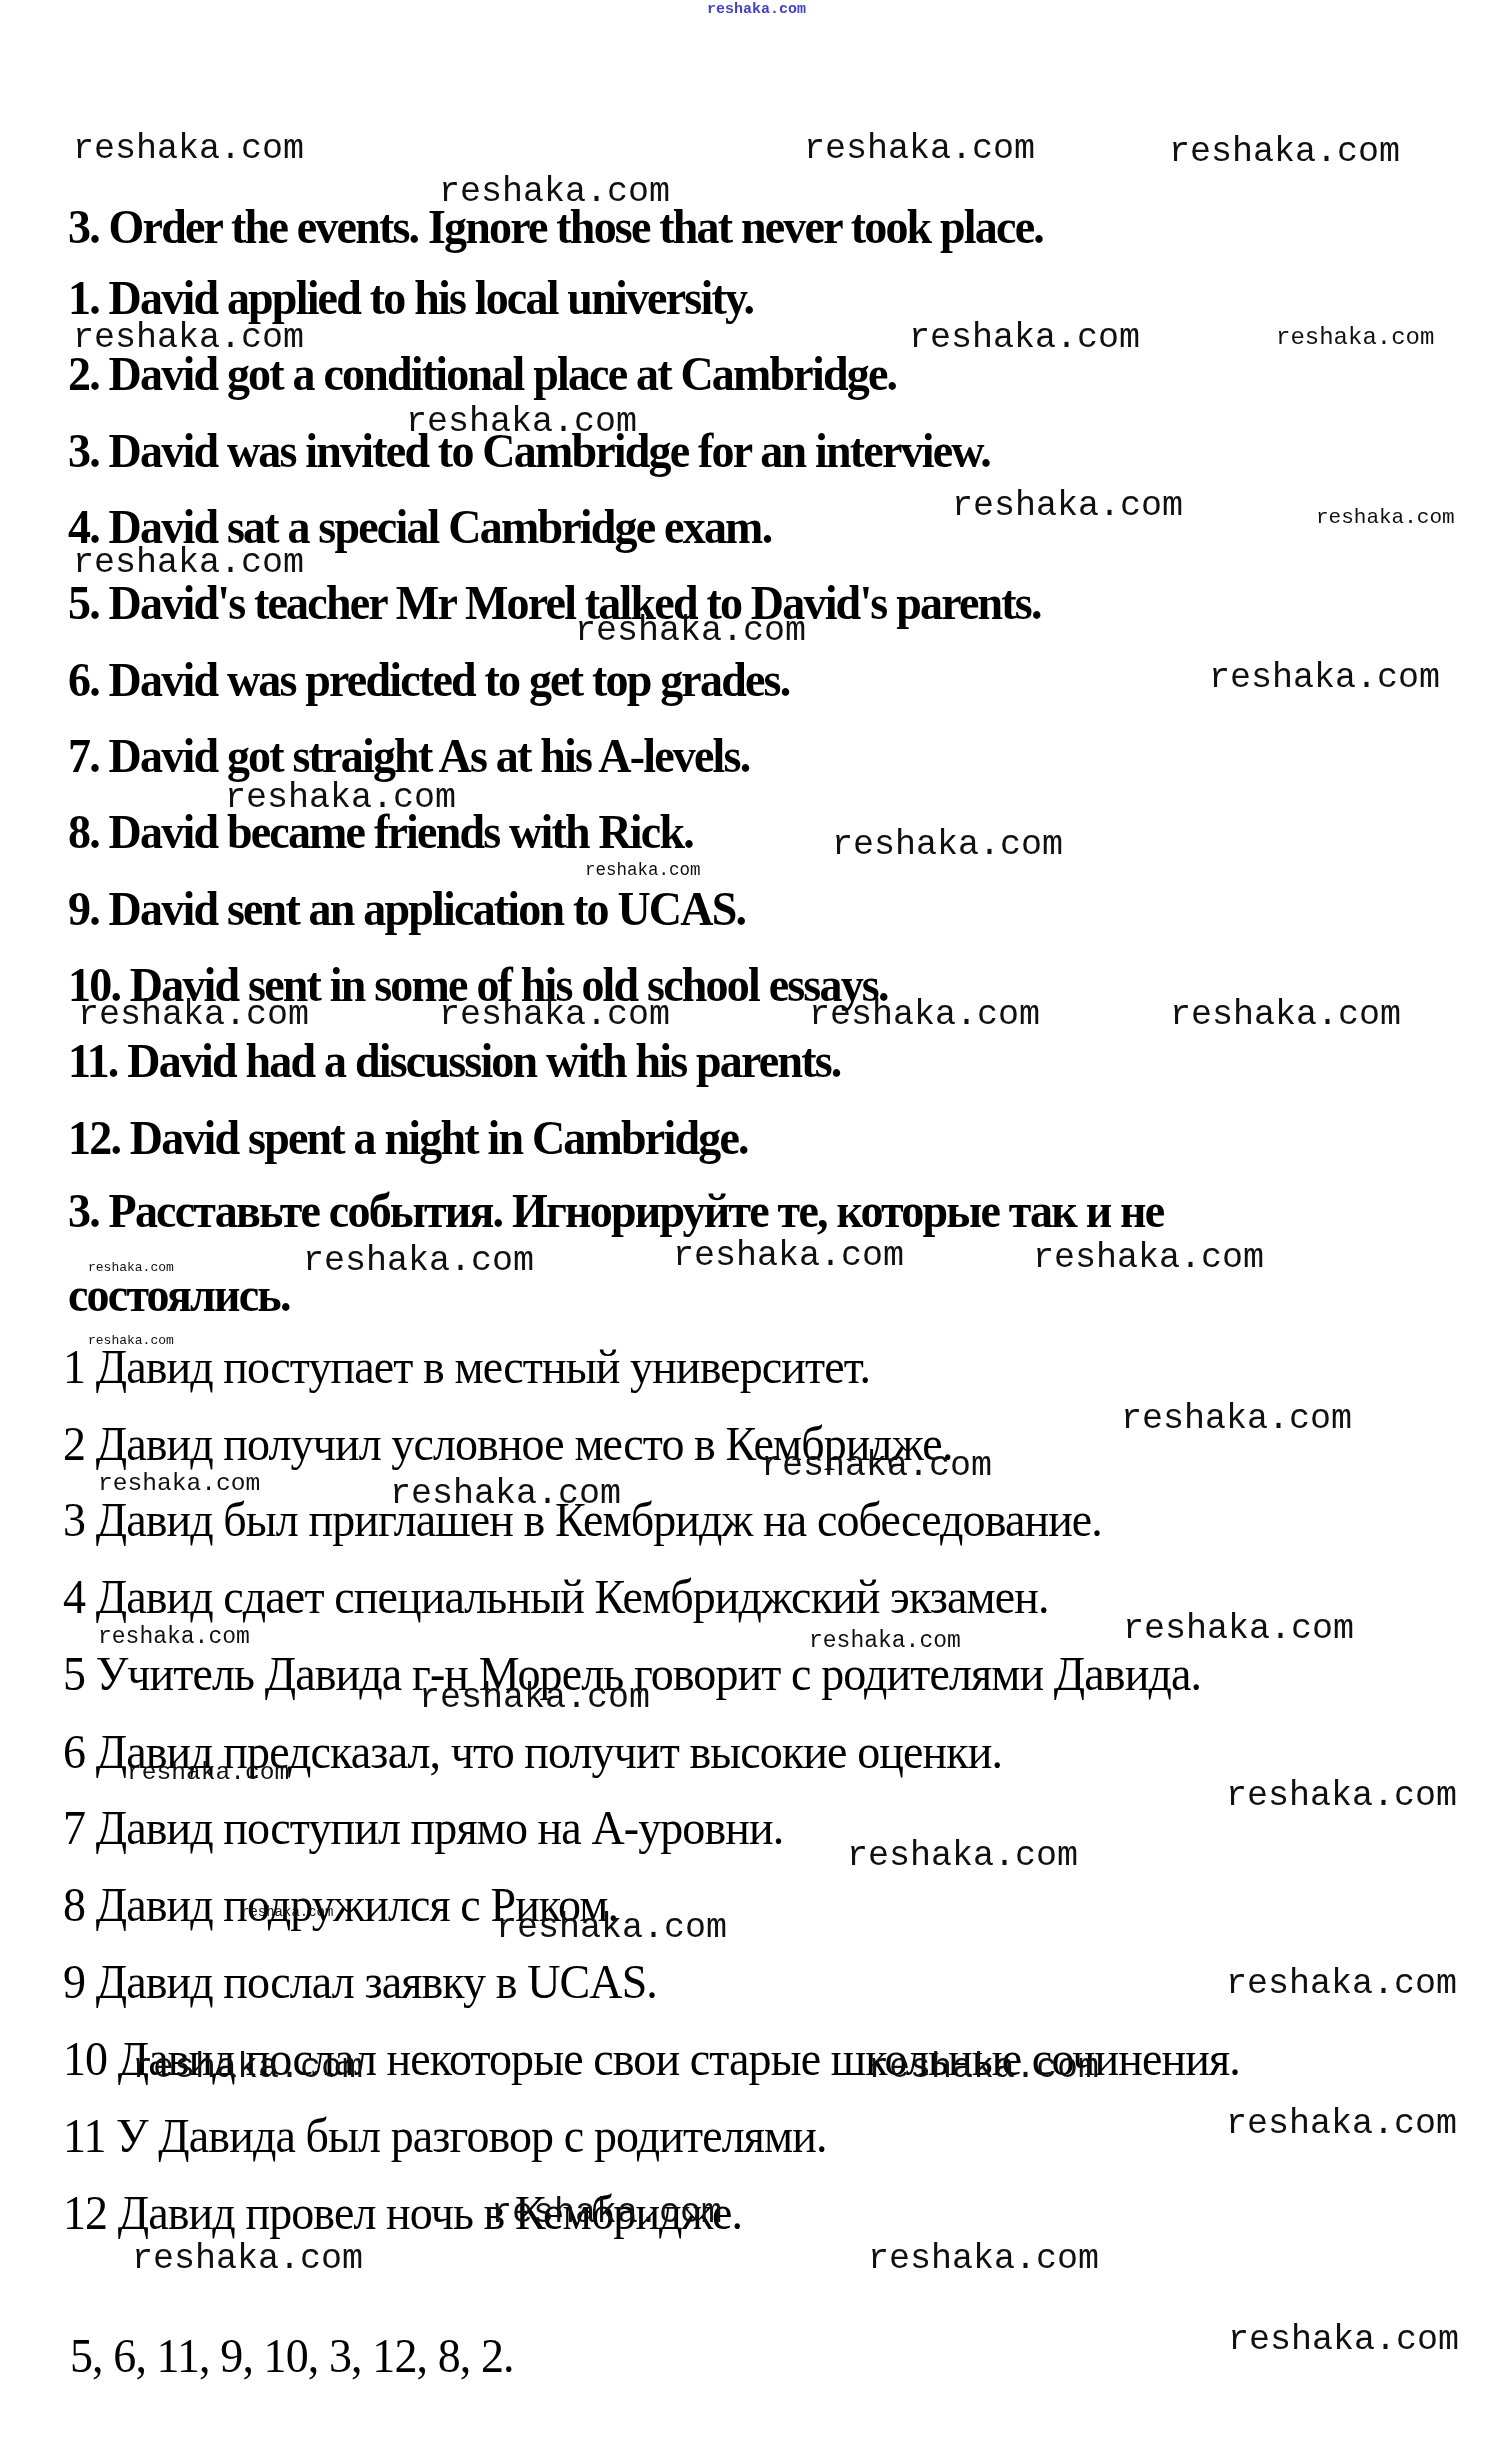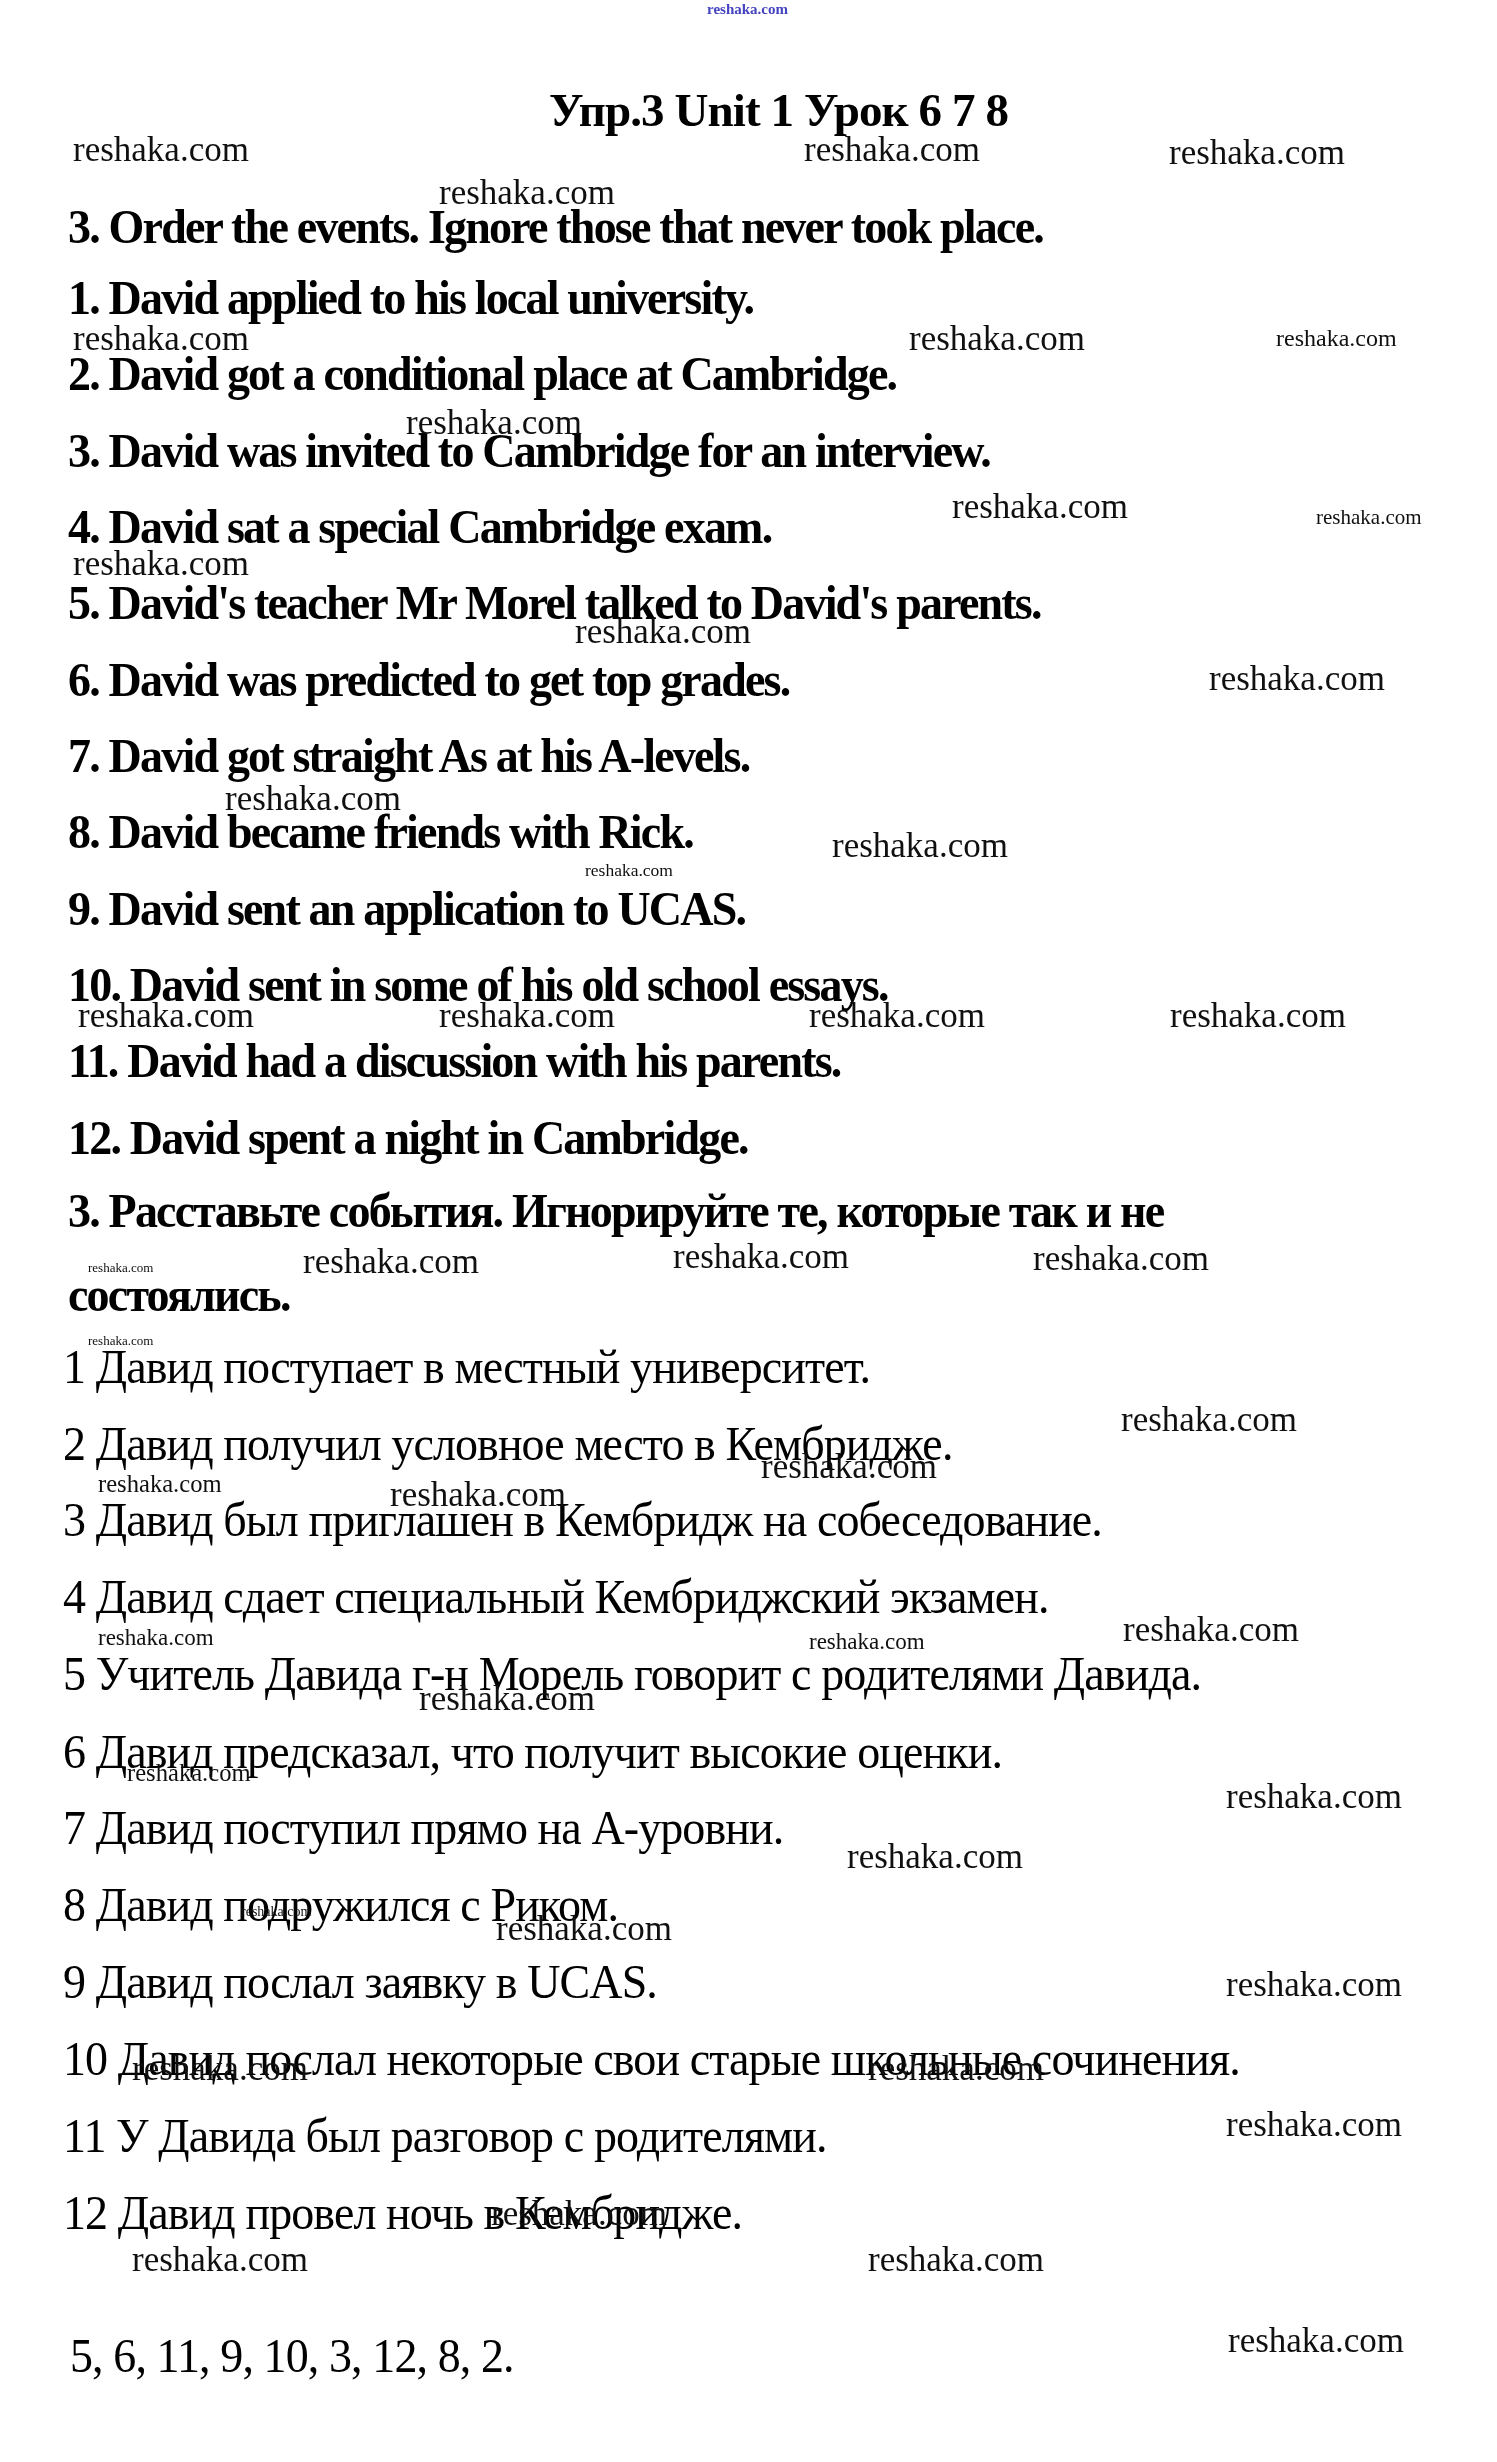--- a/index.html
+++ b/index.html
@@ -36,36 +36,35 @@
   }
   .title-line {
     font-family:"Liberation Serif", serif;
     font-weight:bold;
     font-size:47px;
     letter-spacing:-0.9px;
   }
   .wm {
     position:absolute;
     white-space:nowrap;
-    font-family:Liberation Serif, serif;
+    font-family:Liberation Mono, monospace;
     font-weight:normal;
     line-height:1.0;
     color:#101010;
   }
   .wm.blue {
     color:#4343c0;
     font-weight:bold;
   }
 </style>
 </head>
 <body>
 
 <div class="page">
 
-  <div class="line title-line" style="left:549px; top:83px;">Упр.3 Unit 1 Урок 6 7 8</div>
 
   <div class="line en-bold" style="left:68px; top:200px;">3. Order the events. Ignore those that never took place.</div>
 
   <div id="en-items">
       <div class="line en-bold" style="left: 68px; top: 271px;">1. David applied to his local university.</div>
       <div class="line en-bold" style="left: 68px; top: 347px;">2. David got a conditional place at Cambridge.</div>
       <div class="line en-bold" style="left: 68px; top: 424px;">3. David was invited to Cambridge for an interview.</div>
       <div class="line en-bold" style="left: 68px; top: 500px;">4. David sat a special Cambridge exam.</div>
       <div class="line en-bold" style="left: 68px; top: 576px;">5. David's teacher Mr Morel talked to David's parents.</div>
       <div class="line en-bold" style="left: 68px; top: 653px;">6. David was predicted to get top grades.</div>

